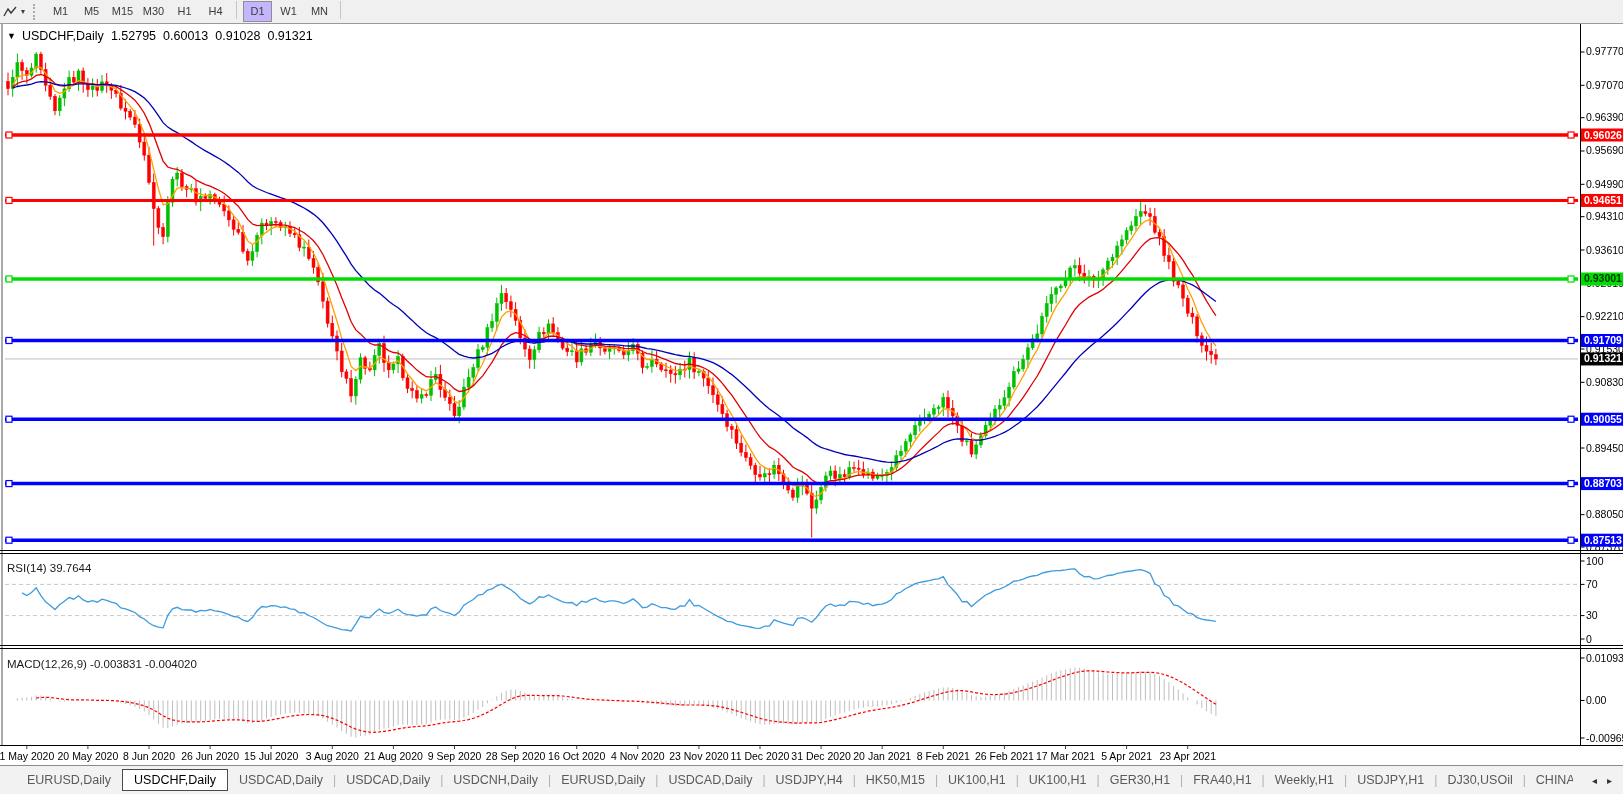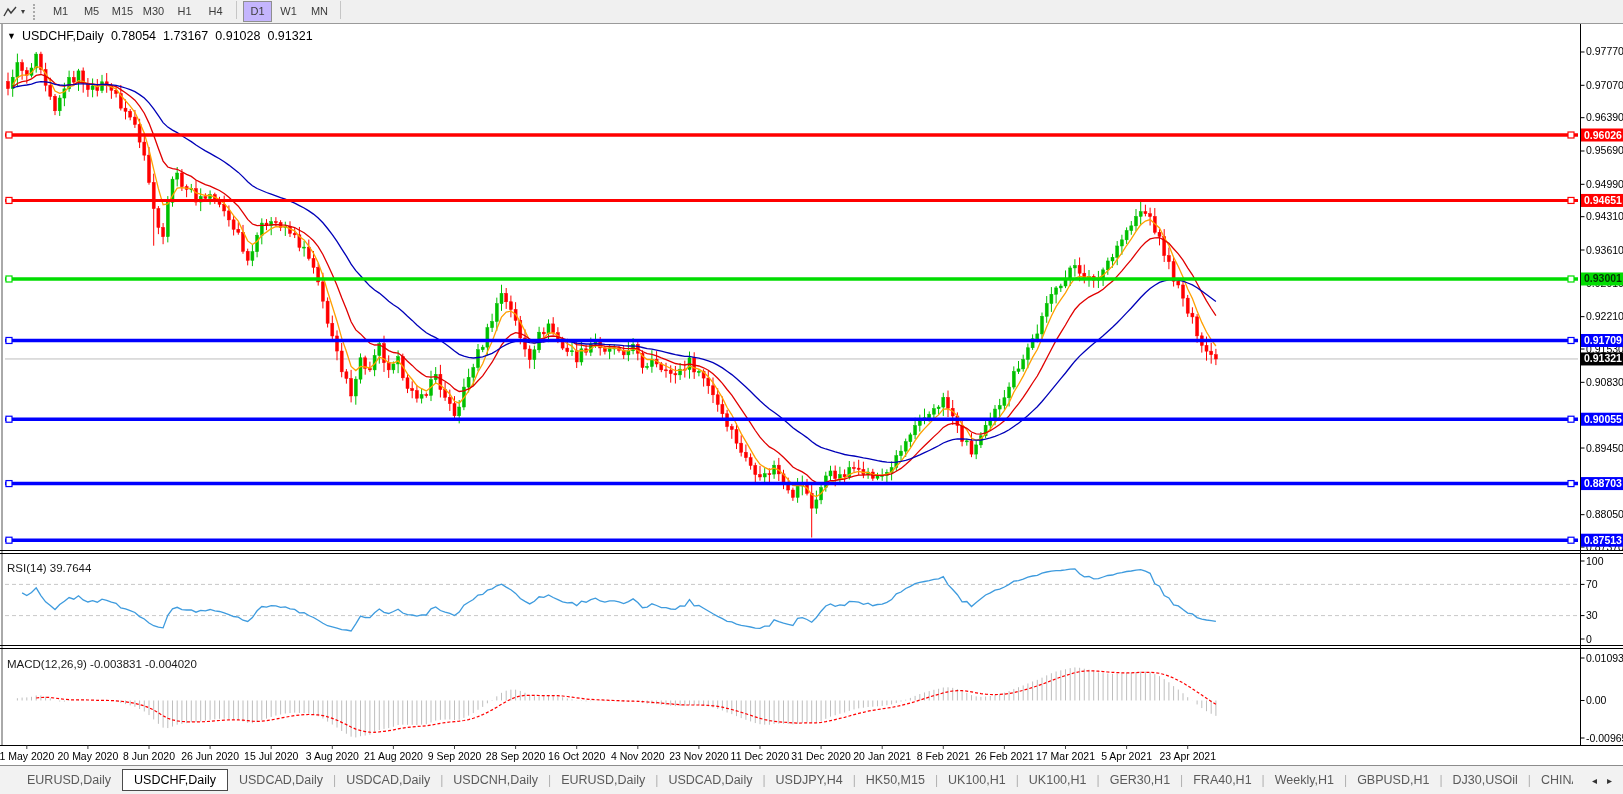--- a/index.html
+++ b/index.html
@@ -57,22 +57,22 @@
       <div class="pbtn">W1</div>
       <div class="pbtn">MN</div>
       <div class="vsep"></div>
     </div>
 </div>
 
 <div class="chartwin">
   <div class="title-overlay">
     <span class="tri">▼</span>
     <span class="v">USDCHF,Daily</span>
-    <span class="v">0.78054</span>
-    <span class="v">1.73167</span>
+    <span class="v">1.52795</span>
+    <span class="v">0.60013</span>
     <span class="v">0.91028</span>
     <span class="v">0.91321</span>
   </div>
   <svg id="chart-svg" width="1623" height="742" viewBox="0 0 1623 742">
     <g id="g-frame">
         <line x1="2" y1="0" x2="2" y2="721" stroke="#555" stroke-width="1"></line>
         <line x1="1580.5" y1="0" x2="1580.5" y2="721" stroke="#000" stroke-width="1"></line>
         <line x1="0" y1="526.5" x2="1623" y2="526.5" stroke="#000" stroke-width="1.2"></line>
         <line x1="0" y1="529.5" x2="1623" y2="529.5" stroke="#000" stroke-width="1.2"></line>
         <line x1="0" y1="621.5" x2="1623" y2="621.5" stroke="#000" stroke-width="1.2"></line>
@@ -1019,21 +1019,21 @@
     <div class="tab">UK100,H1</div>
     <span class="tabsep">|</span>
     <div class="tab">UK100,H1</div>
     <span class="tabsep">|</span>
     <div class="tab">GER30,H1</div>
     <span class="tabsep">|</span>
     <div class="tab">FRA40,H1</div>
     <span class="tabsep">|</span>
     <div class="tab">Weekly,H1</div>
     <span class="tabsep">|</span>
-    <div class="tab">GBPUSD,H1</div>
+    <div class="tab">USDJPY,H1</div>
     <span class="tabsep">|</span>
     <div class="tab">DJ30,USOil</div>
     <span class="tabsep">|</span>
     <div class="tab">CHINA300,H1</div>
   </div>
 <div class="tabscroll">
   <span>◂</span>
   <span>▸</span>
 </div>
 

